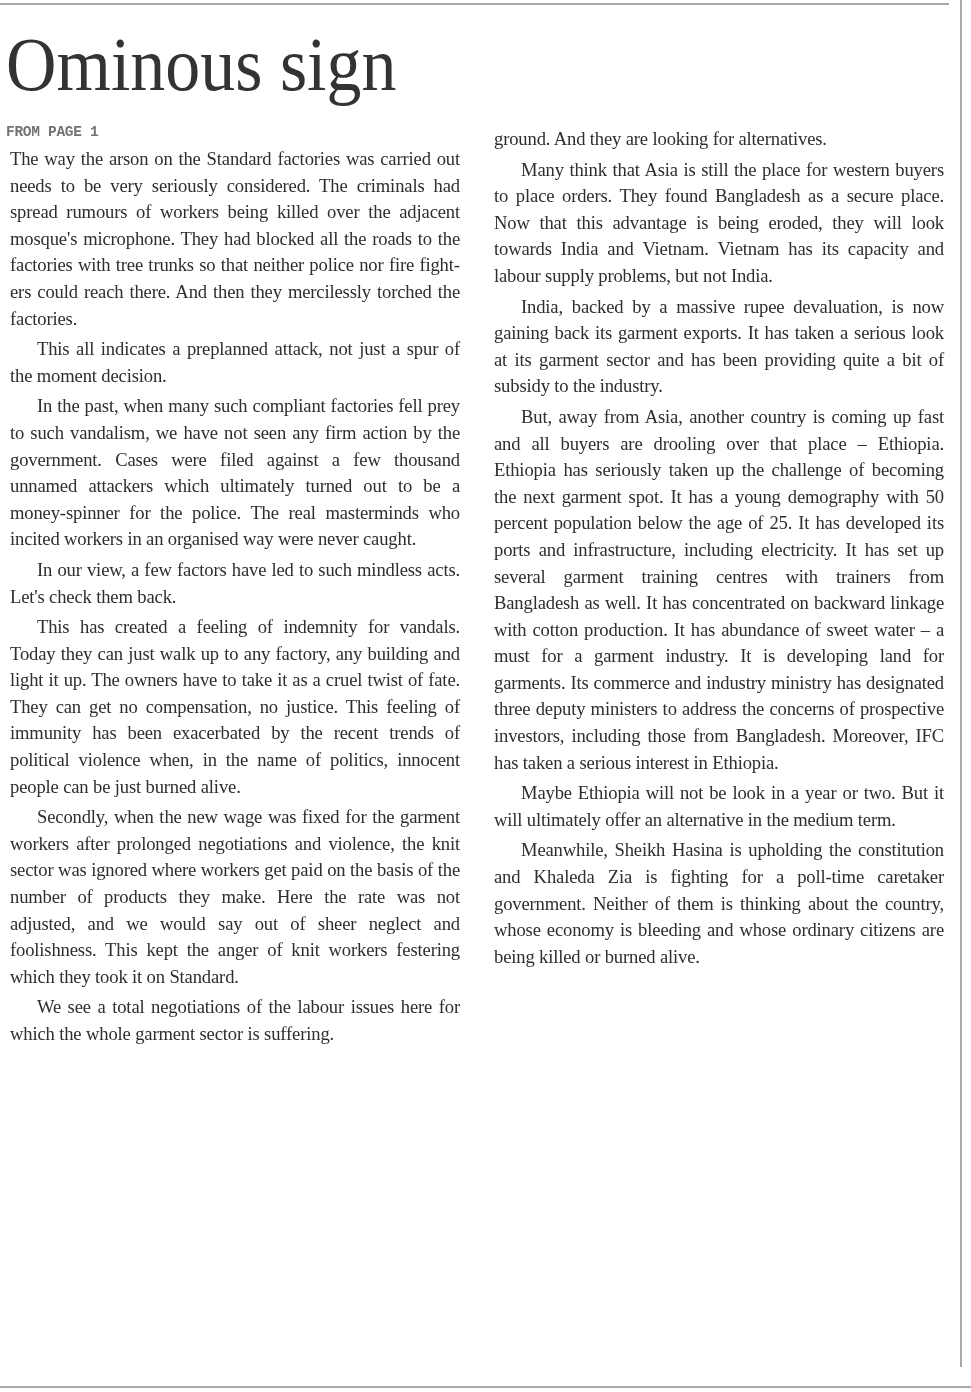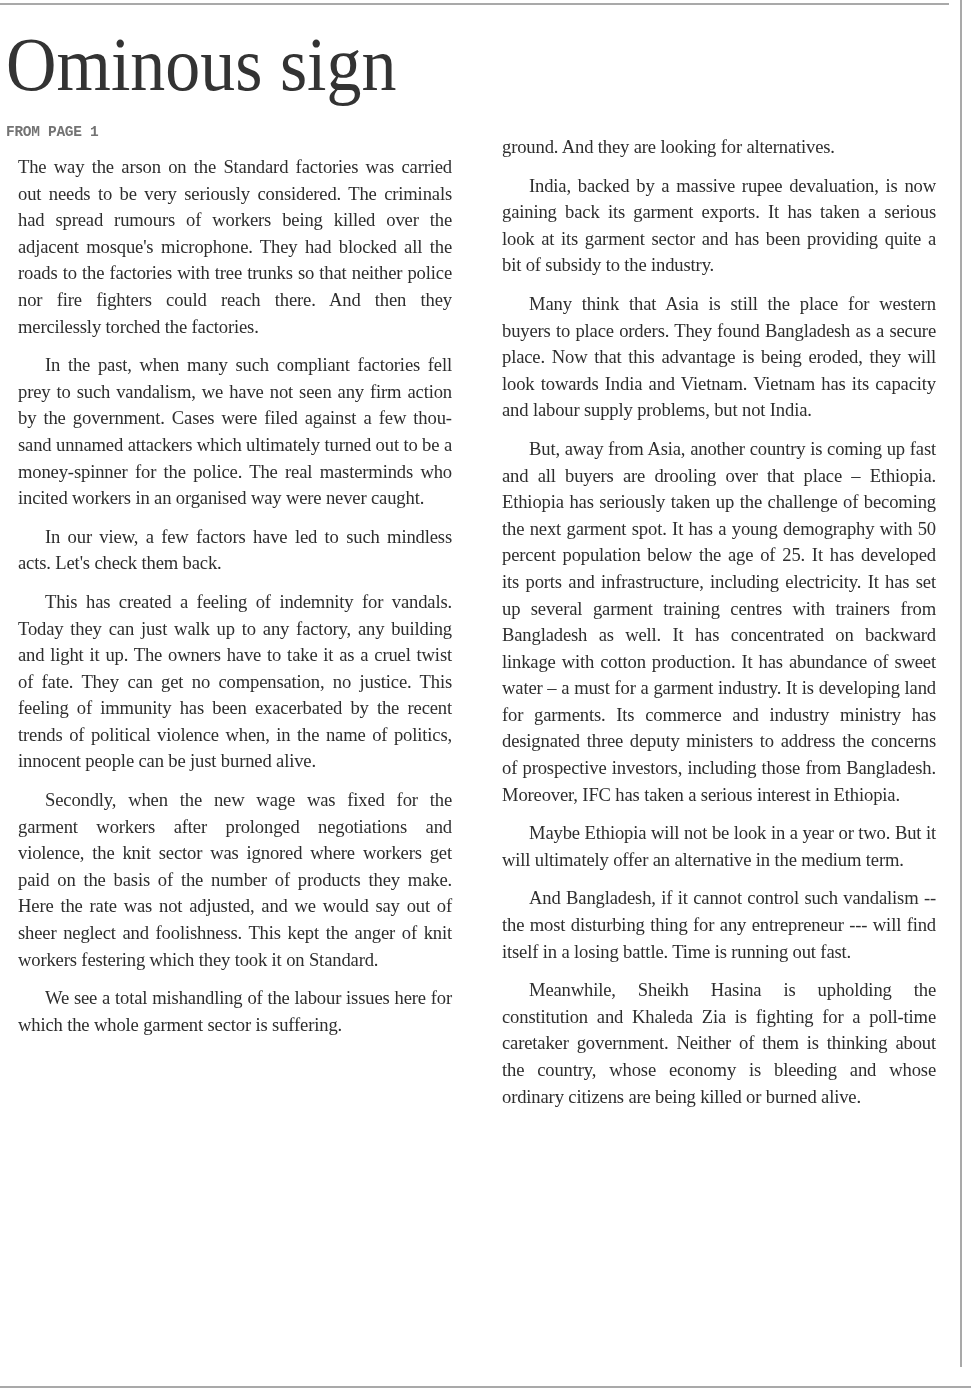--- a/index.html
+++ b/index.html
@@ -14,48 +14,48 @@
     letter-spacing: 0px; transform: scaleX(0.92); transform-origin: left top;
   }
   .col { position: absolute; top: 122px; width: 458px; font-family: "DejaVu Serif", "Liberation Serif", serif; }
   .col-left { left: 6px; }
   .col-right { left: 490px; top: 122px; }
   .kicker {
     font-family: Liberation Mono, monospace; font-weight: bold; font-size: 14.5px;
     line-height: 20px; margin: 0 0 0 0; color: #737373; letter-spacing: -0.3px;
   }
   .para {
-    margin: 12px; font-size: 18.6px; line-height: 26.6px; text-align: justify;
+    margin: 4px; font-size: 18.6px; line-height: 26.6px; text-align: justify;
     text-indent: 27px; color: #2e2e2e; letter-spacing: -0.15px;
     font-family: "Liberation Serif", "DejaVu Serif", serif;
     hyphens: manual;
   }
   .para.first { text-indent: 0; }
   .para.cont { text-indent: 0; }
 </style>
 </head>
 <body>
 
 <div class="top-rule"></div>
 <div class="side-rule"></div>
 <div class="bottom-rule"></div>
 
 <h1 class="headline">Ominous sign</h1>
 
 <div class="col col-left">
   <div class="kicker">FROM PAGE 1</div>
   <p class="para first">The way the arson on the Standard factories was carried out needs to be very seriously considered. The criminals had spread rumours of workers being killed over the adjacent mosque's microphone. They had blocked all the roads to the factories with tree trunks so that neither police nor fire fight­ers could reach there. And then they mercilessly torched the factories.</p>
+  <p class="para">This all indicates a preplanned attack, not just a spur of the moment decision.</p>
   <p class="para">In the past, when many such compliant factories fell prey to such vandalism, we have not seen any firm action by the govern­ment. Cases were filed against a few thou­sand unnamed attackers which ultimately turned out to be a money-spinner for the police. The real masterminds who incited workers in an organised way were never caught.</p>
   <p class="para">In our view, a few factors have led to such mindless acts. Let's check them back.</p>
   <p class="para">This has created a feeling of indemnity for vandals. Today they can just walk up to any factory, any building and light it up. The owners have to take it as a cruel twist of fate. They can get no compensation, no justice. This feeling of immunity has been exacer­bated by the recent trends of political violence when, in the name of politics, innocent people can be just burned alive.</p>
   <p class="para">Secondly, when the new wage was fixed for the garment workers after prolonged negotiations and violence, the knit sector was ignored where workers get paid on the basis of the number of products they make. Here the rate was not adjusted, and we would say out of sheer neglect and foolishness. This kept the anger of knit workers festering which they took it on Standard.</p>
-  <p class="para">We see a total mishandling of the labour issues here for which the whole garment sector is suffering.</p>
+  <p class="para">We see a total negotiations of the labour issues here for which the whole garment sector is suffering.</p>
 </div>
 
 <div class="col col-right">
   <p class="para cont">ground. And they are looking for alterna­tives.</p>
+  <p class="para">Many think that Asia is still the place for western buyers to place orders. They found Bangladesh as a secure place. Now that this advantage is being eroded, they will look towards India and Vietnam. Vietnam has its capacity and labour supply problems, but not India.</p>
   <p class="para">India, backed by a massive rupee devalua­tion, is now gaining back its garment exports. It has taken a serious look at its garment sector and has been providing quite a bit of subsidy to the industry.</p>
-  <p class="para">Many think that Asia is still the place for western buyers to place orders. They found Bangladesh as a secure place. Now that this advantage is being eroded, they will look towards India and Vietnam. Vietnam has its capacity and labour supply problems, but not India.</p>
   <p class="para">But, away from Asia, another country is coming up fast and all buyers are drooling over that place – Ethiopia. Ethiopia has seriously taken up the challenge of becom­ing the next garment spot. It has a young demography with 50 percent population below the age of 25. It has developed its ports and infrastructure, including electricity. It has set up several garment training centres with trainers from Bangladesh as well. It has concen­trated on backward linkage with cotton pro­duction. It has abundance of sweet water – a must for a garment industry. It is developing land for garments. Its commerce and industry ministry has designated three deputy ministers to address the concerns of prospective inves­tors, including those from Bangladesh. Moreover, IFC has taken a serious interest in Ethiopia.</p>
   <p class="para">Maybe Ethiopia will not be look in a year or two. But it will ultimately offer an alterna­tive in the medium term.</p>
-  <p class="para">And Bangladesh, if it cannot control such vandalism -- the most disturbing thing for any entrepreneur --- will find itself in a los­ing battle. Time is running out fast.</p>
   <p class="para">Meanwhile, Sheikh Hasina is upholding the constitution and Khaleda Zia is fighting for a poll-time caretaker government. Neither of them is thinking about the coun­try, whose economy is bleeding and whose ordinary citizens are being killed or burned alive.</p>
 </div>
 
 </body></html>

